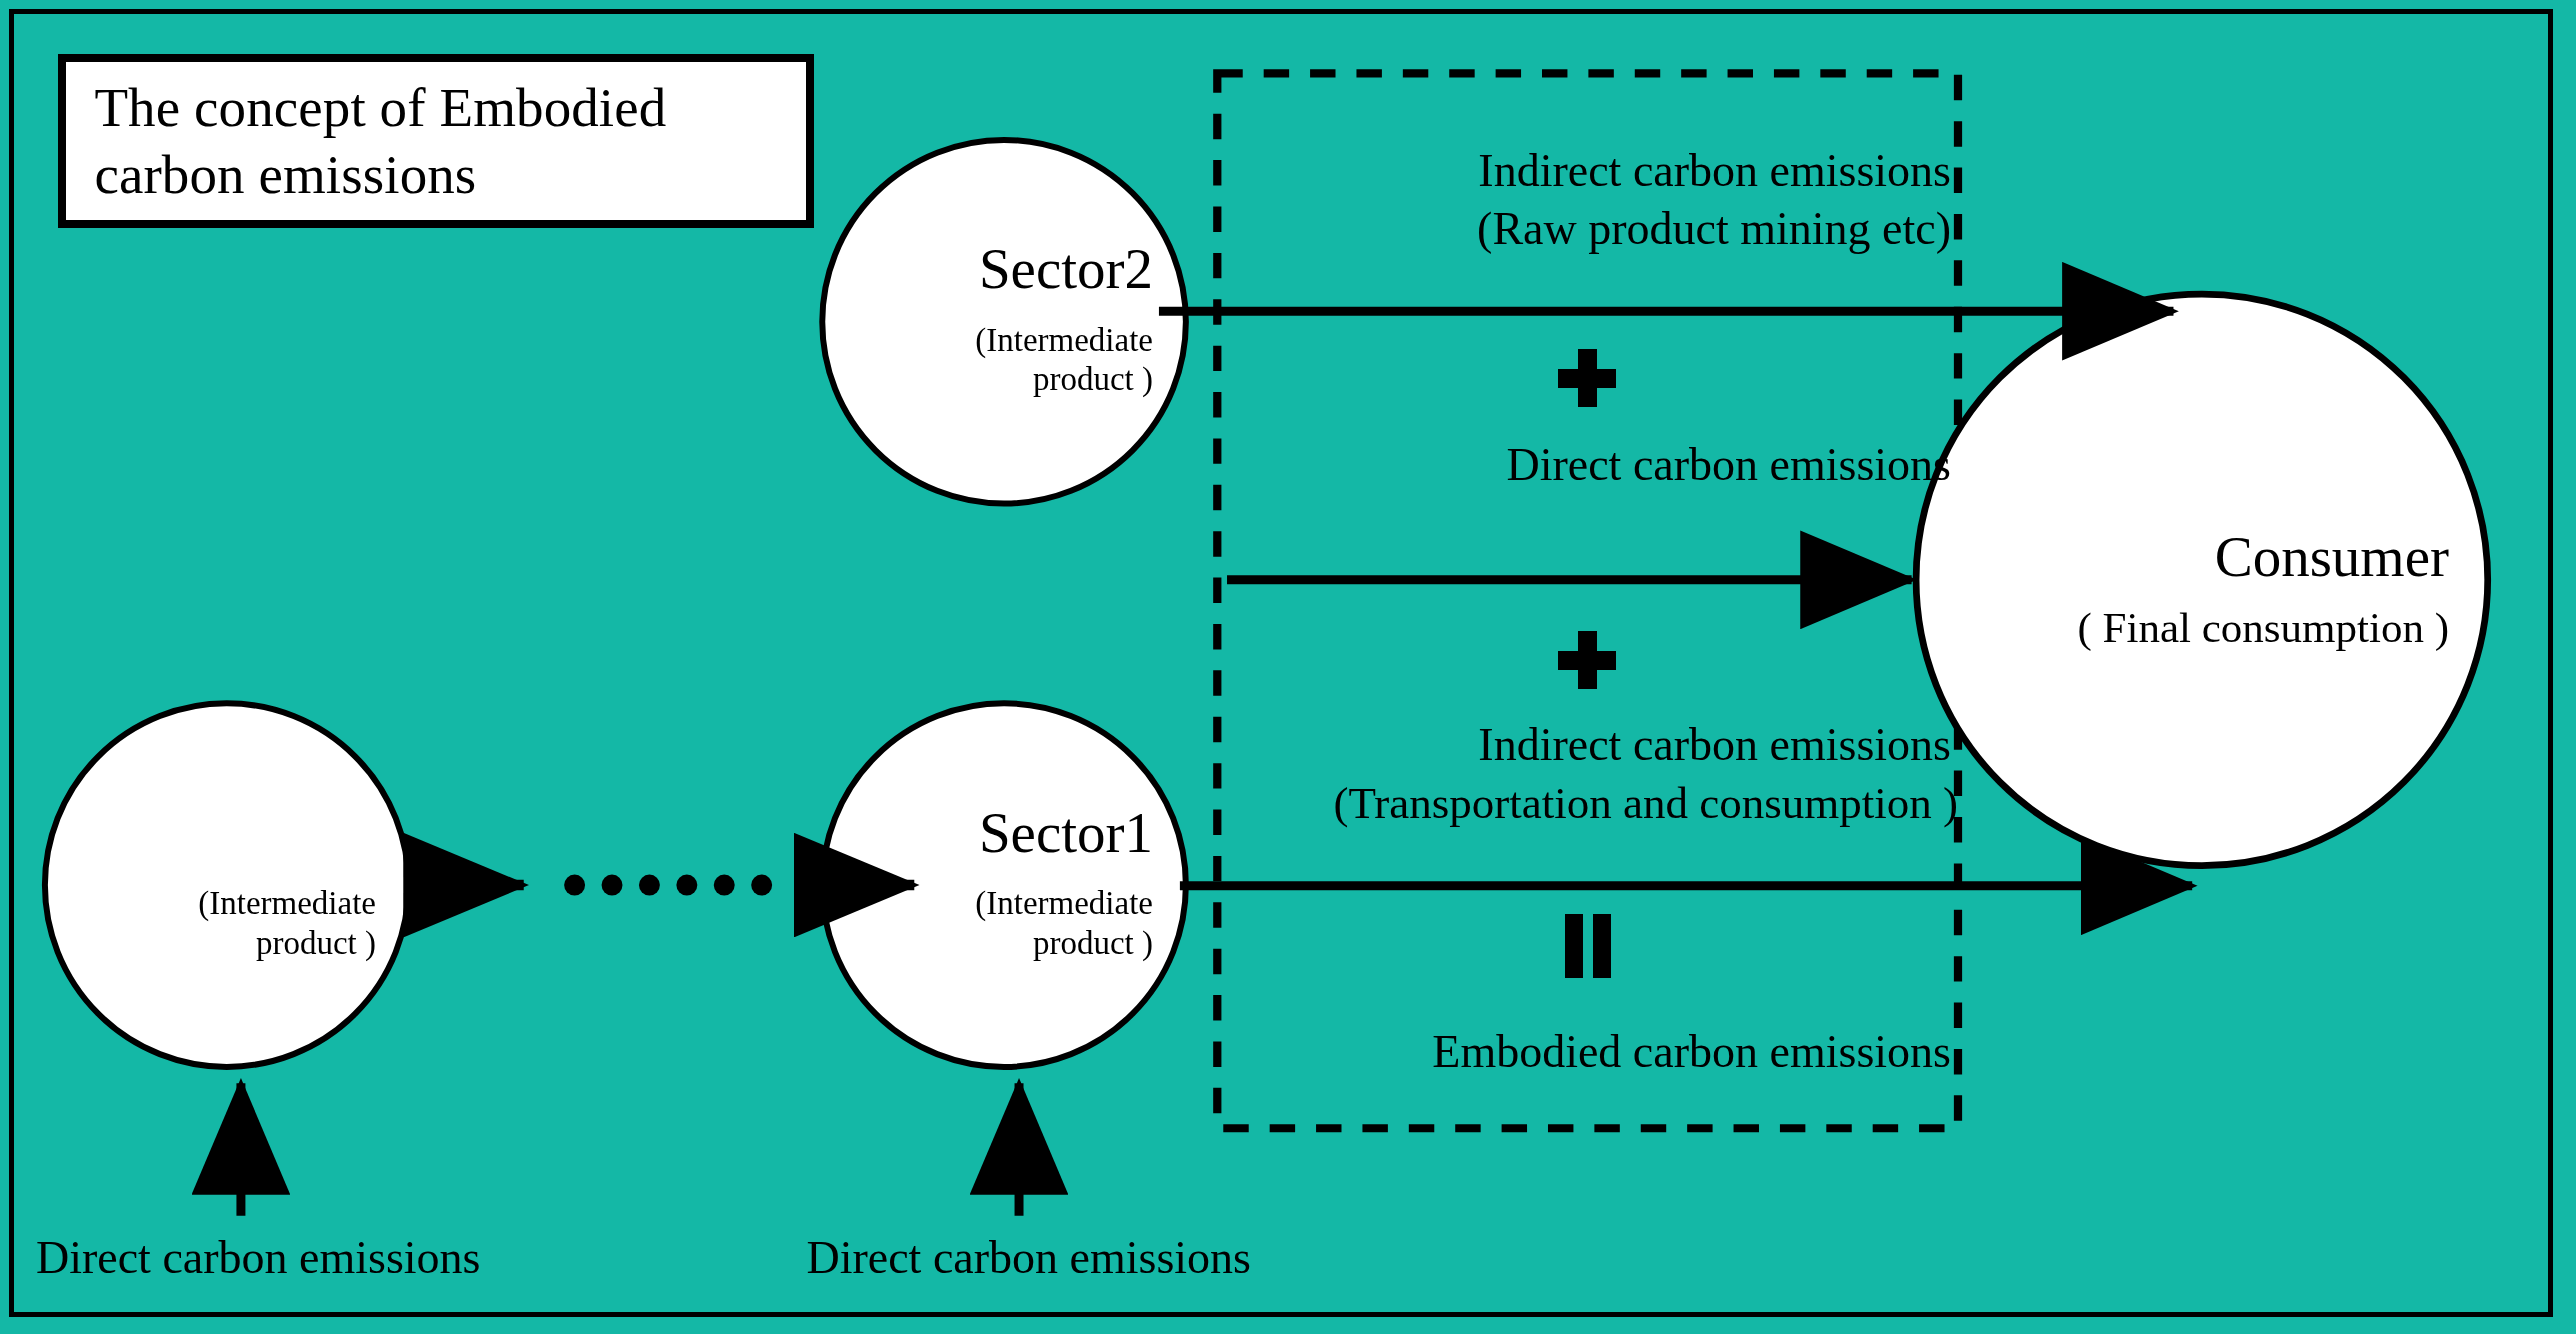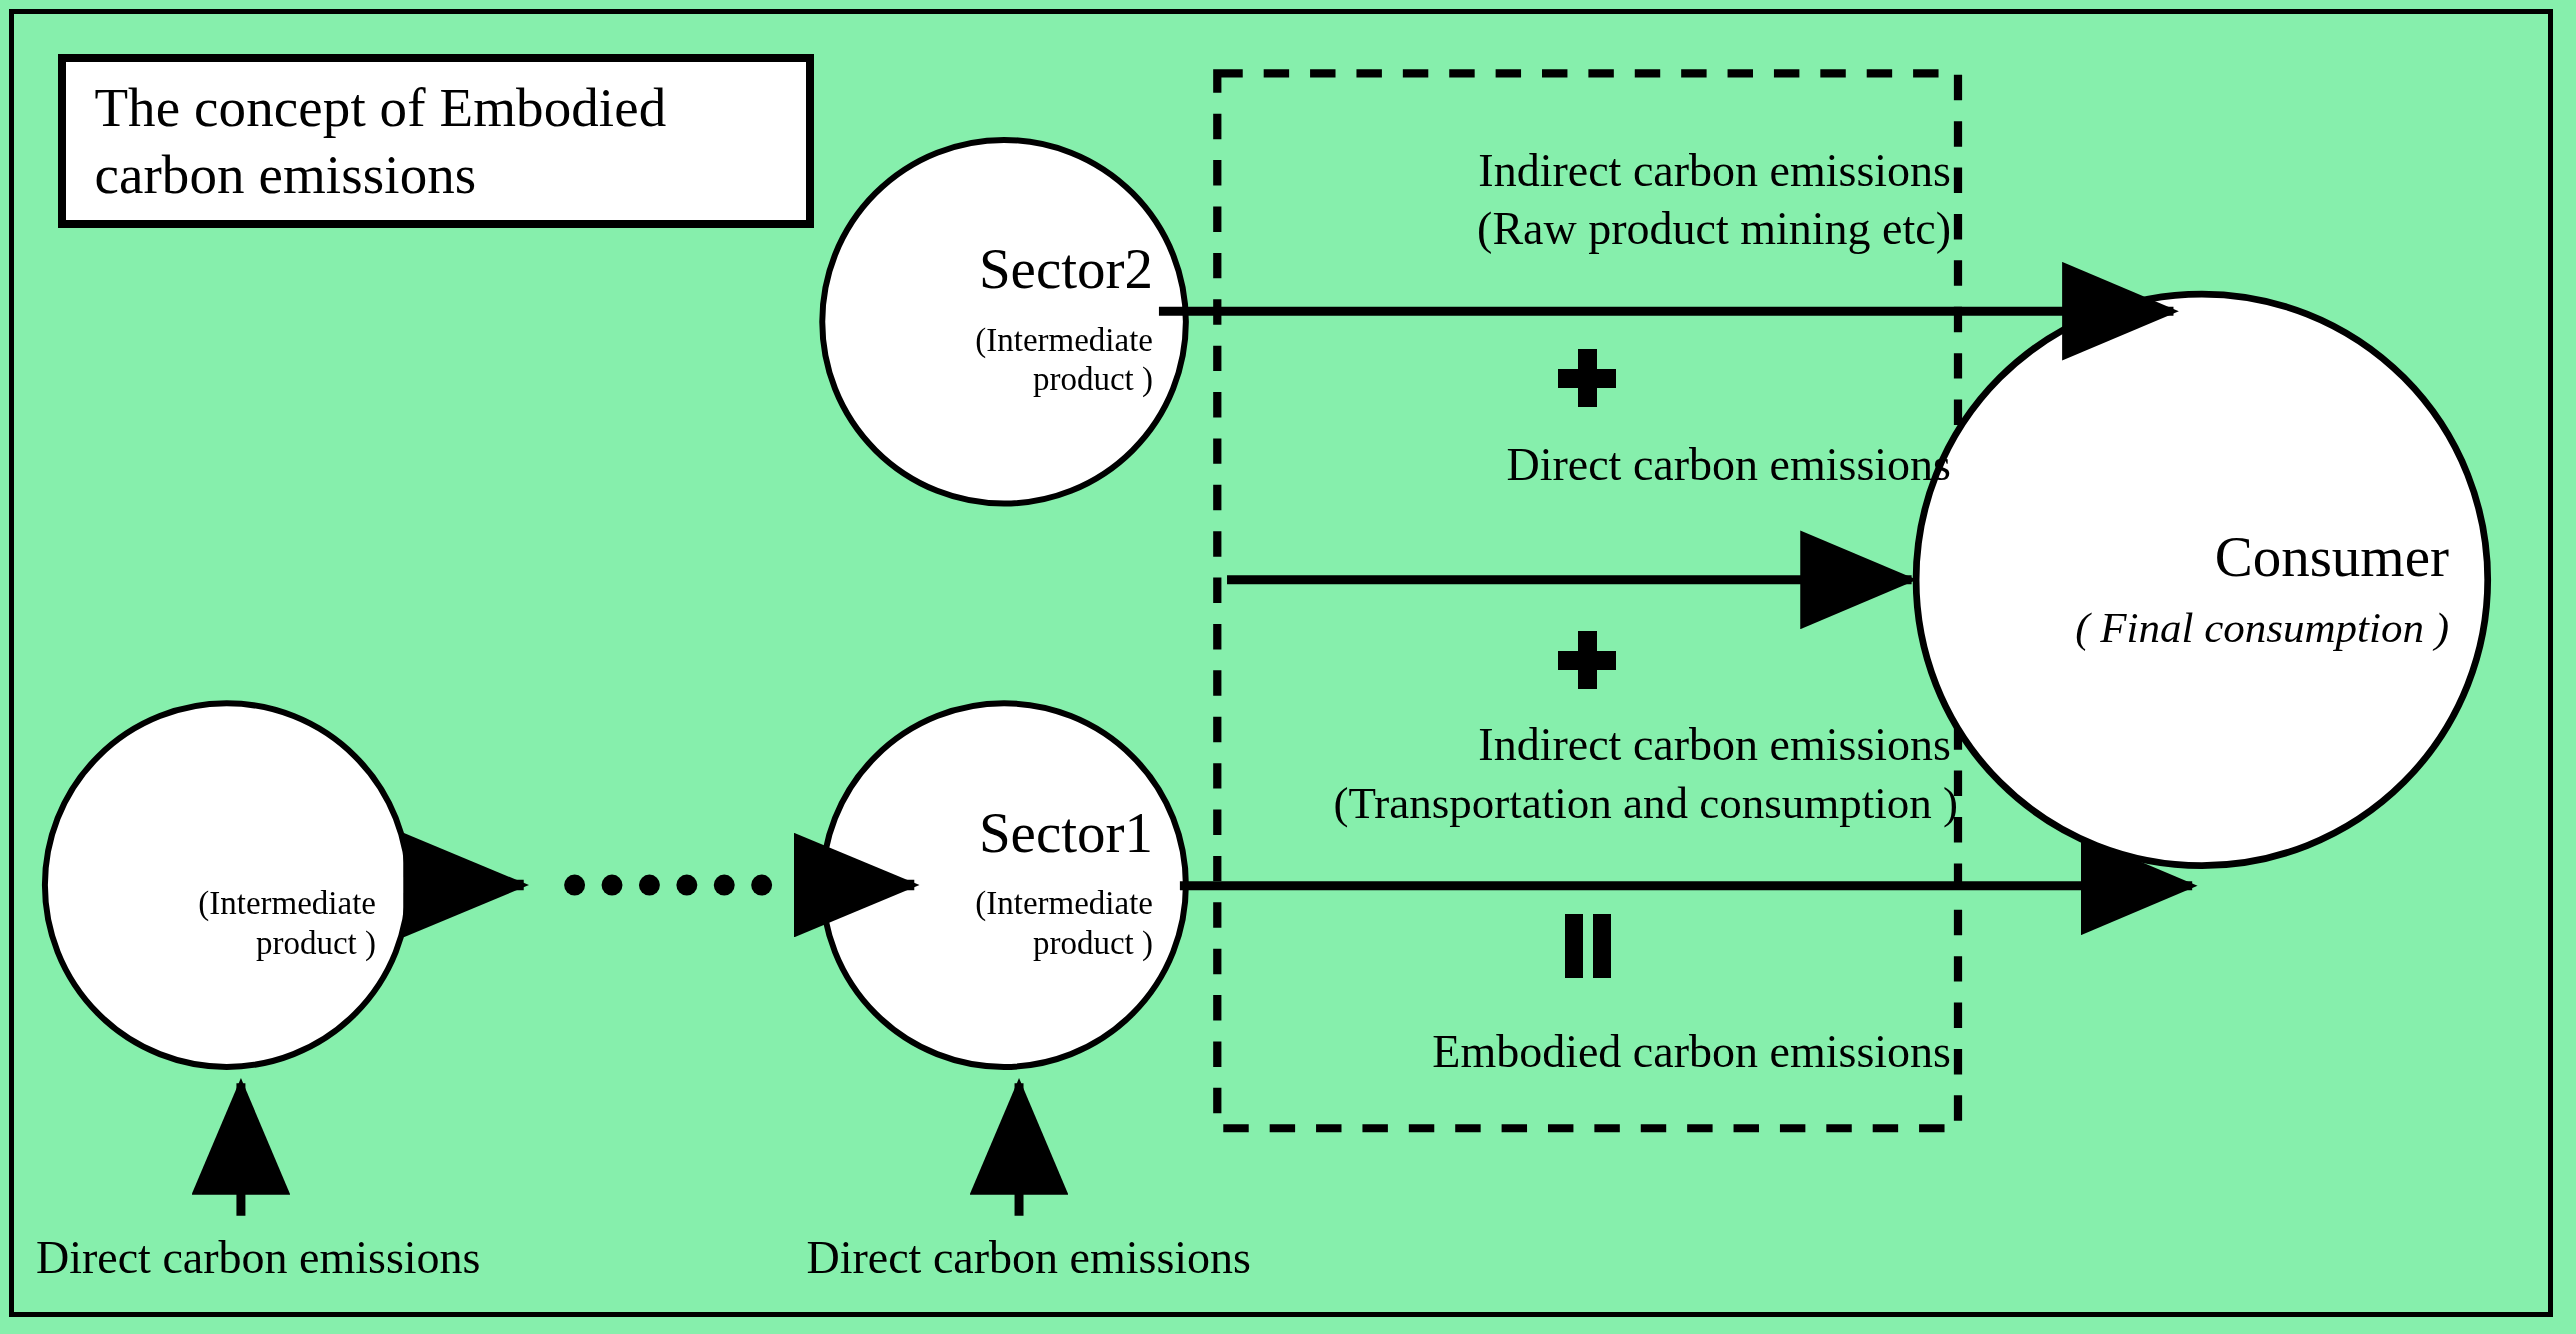--- a/index.html
+++ b/index.html
@@ -5,21 +5,21 @@
 <style>
   html, body {
     margin: 0;
     padding: 0;
     background: #ffffff;
   }
   #stage {
     position: relative;
     width: 2576px;
     height: 1334px;
-    background: #86efac;
+    background: #14b8a6;
     font-family: "Liberation Serif", "DejaVu Serif", serif;
     color: #000000;
     overflow: hidden;
   }
   
   #outer-frame {
     position: absolute;
     left: 9px;
     top: 9px;
     width: 2544px;
@@ -79,21 +79,20 @@
     font-size: 46px;
   }
   .bottom-emission {
     font-size: 46px;
   }
   .consumer-title {
     font-size: 57px;
   }
   .consumer-sub {
     font-size: 43px;
-    font-style: italic;
   }
   
   .op {
     position: absolute;
     z-index: 5;
   }
   .op-plus .bar-h {
     position: absolute;
     left: 0;
     top: 19.5px;

